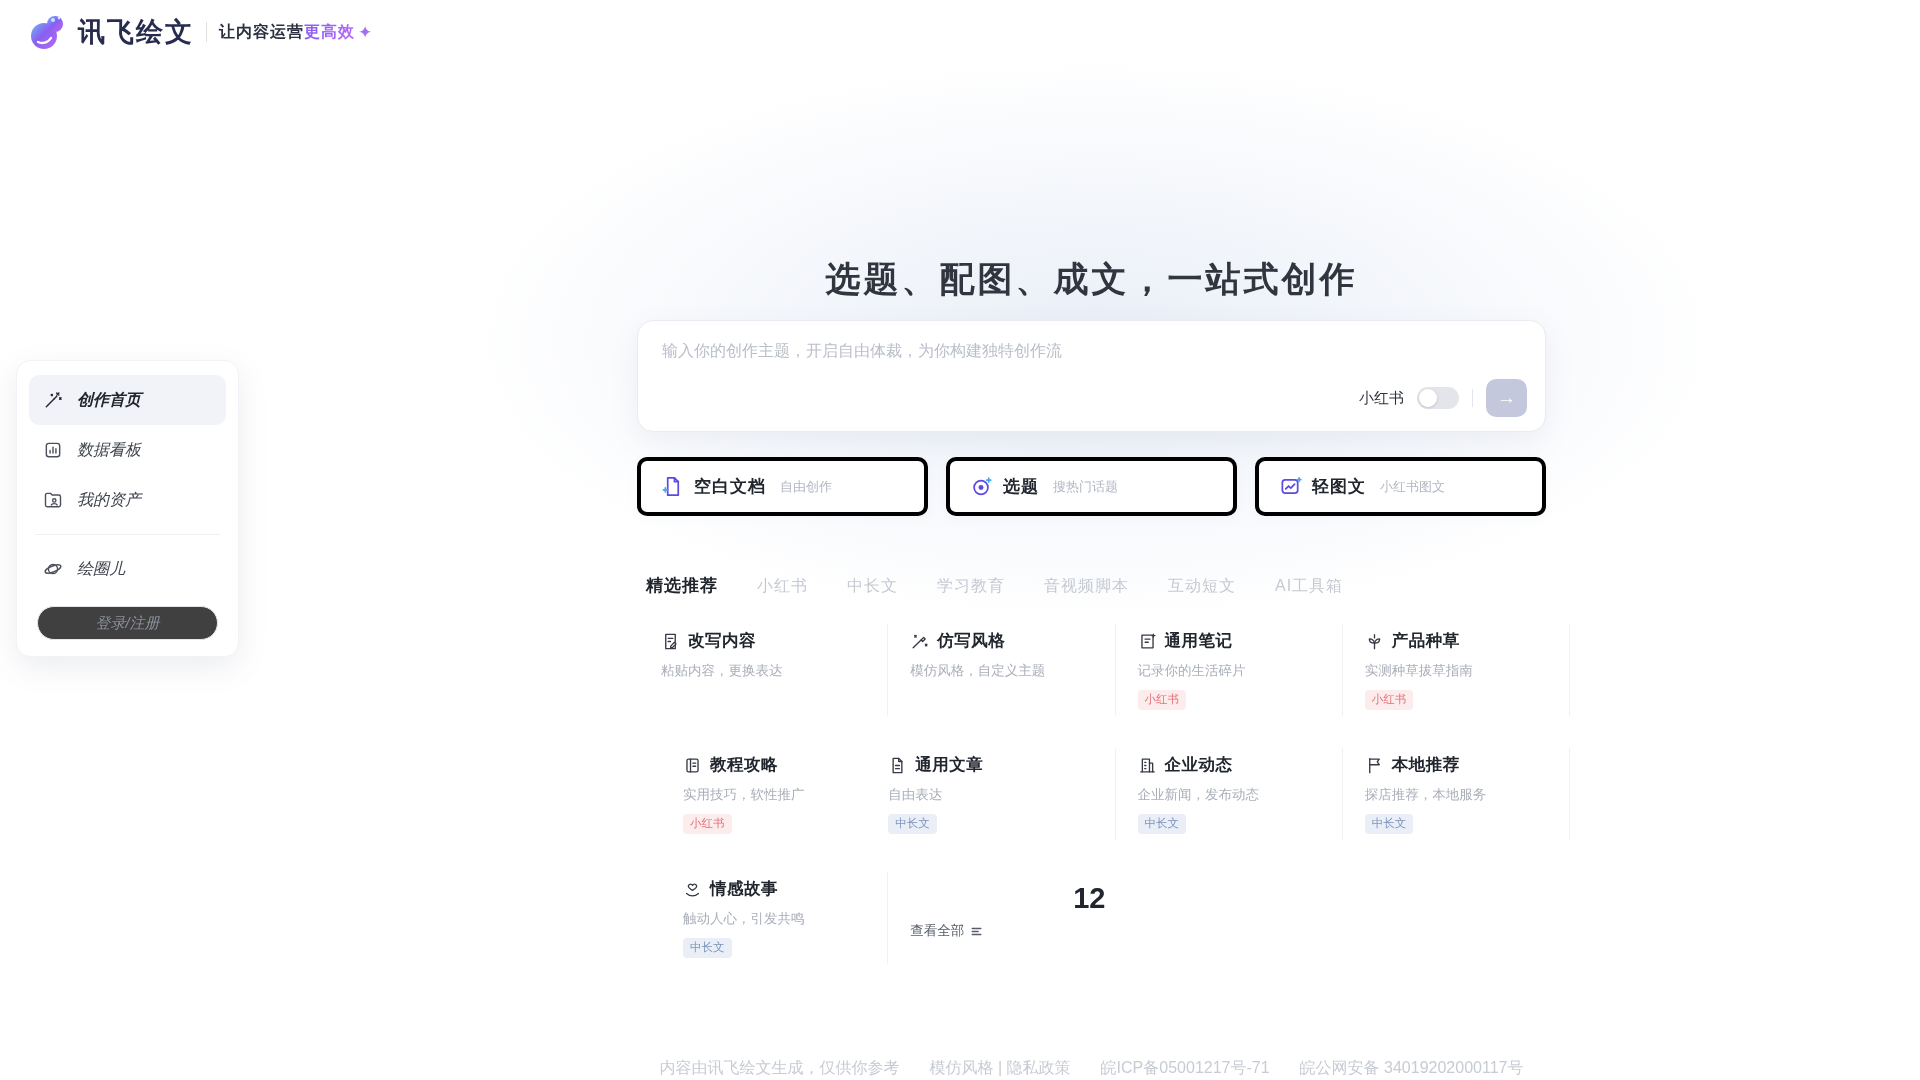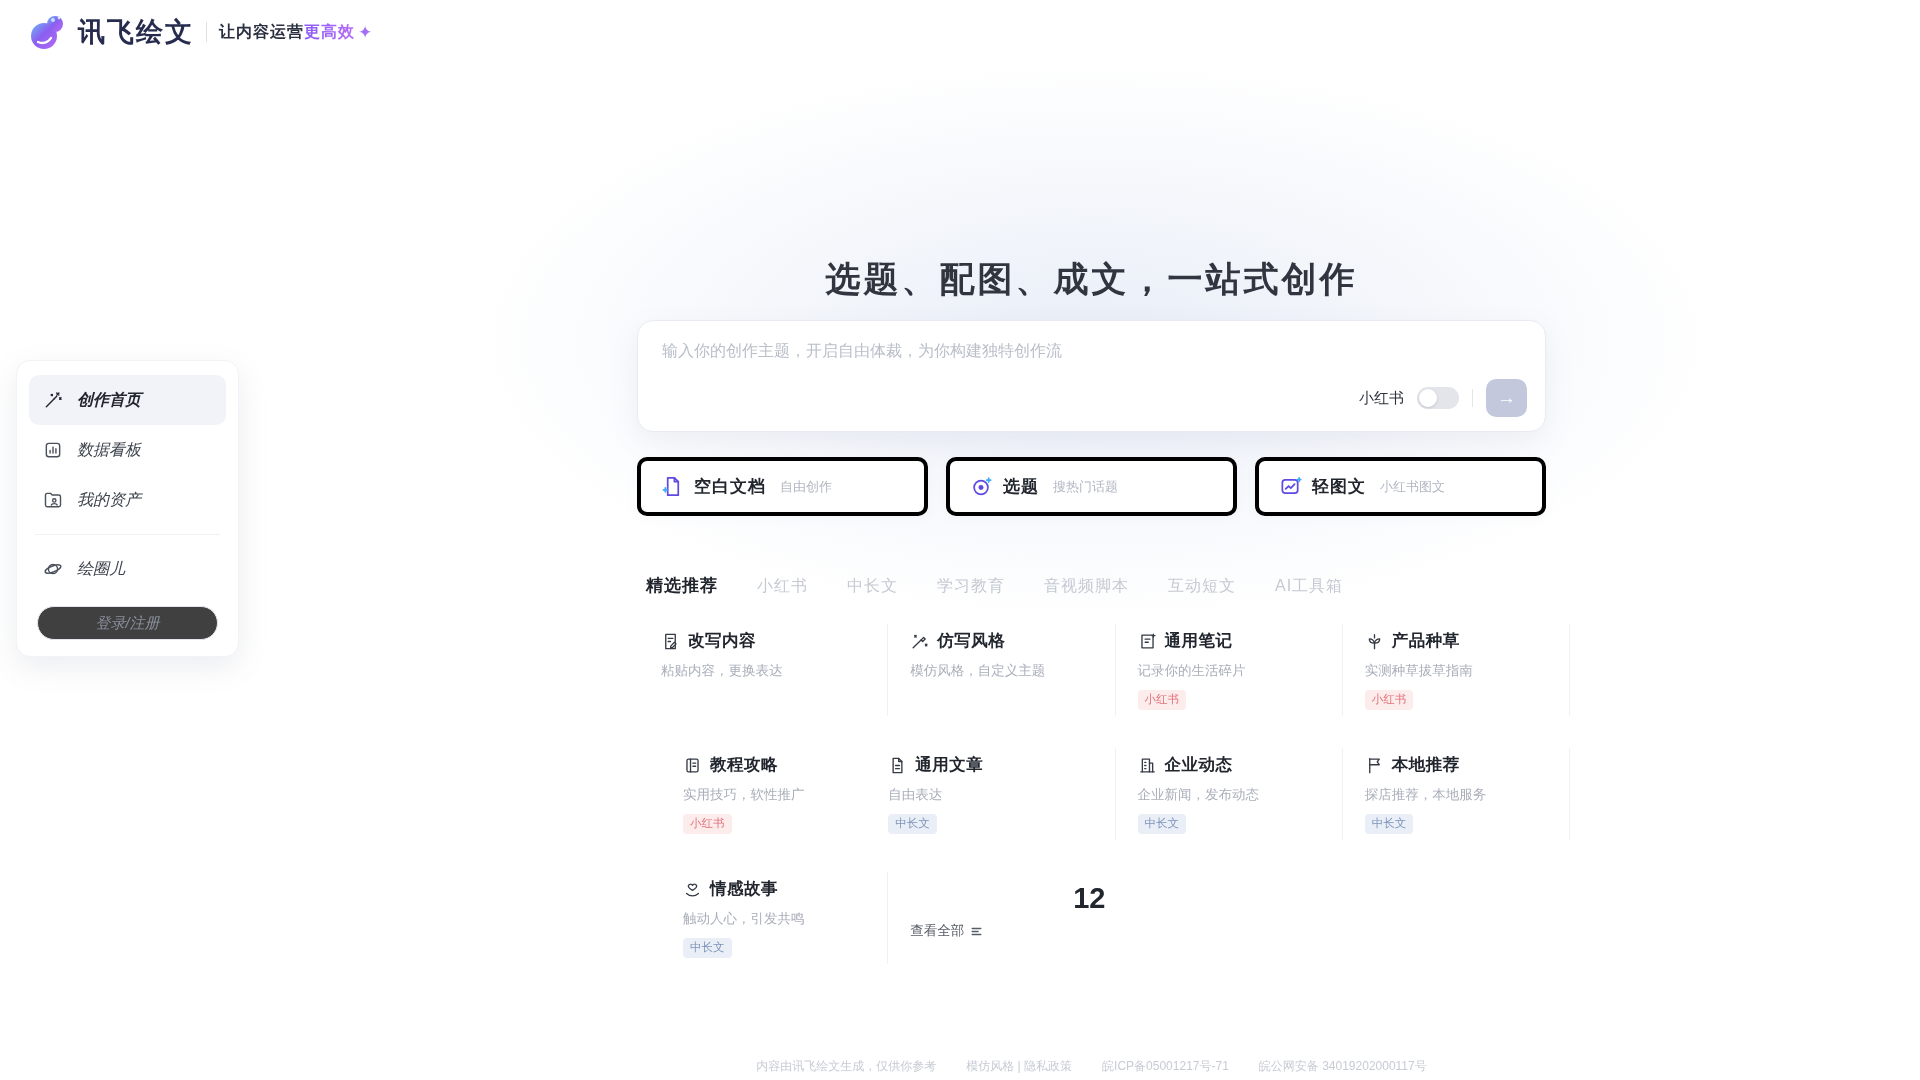--- a/index.html
+++ b/index.html
@@ -114,21 +114,21 @@
   .badge.blue{ background:#e9eef7; color:#7e94b9; }
   .more-cell{ padding-top:10px; }
   .more-count{ font-size:29px; font-weight:700; color:#22262e;text-align:right; }
   .more-link{ margin-top:7px; display:flex; align-items:center; gap:6px;
     font-size:13.5px; color:#565c68; cursor:pointer; }
   .more-link svg{ width:13px; height:13px; color:#565c68; }
   
   .footer{
     position:absolute; left:637px; top:1058px; width:909px;
     display:flex; justify-content:center; gap:30px;
-    font-size:12px; color:#c7cbd3; white-space:nowrap;
+    font-size:16px; color:#c7cbd3; white-space:nowrap;
   }
   .footer span{ cursor:default; }
   .footer .flink{ cursor:pointer; }
   svg{ display:block; }
 </style>
 </head>
 <body>
 
 <svg width="0" height="0" style="position:absolute">
   <defs>

